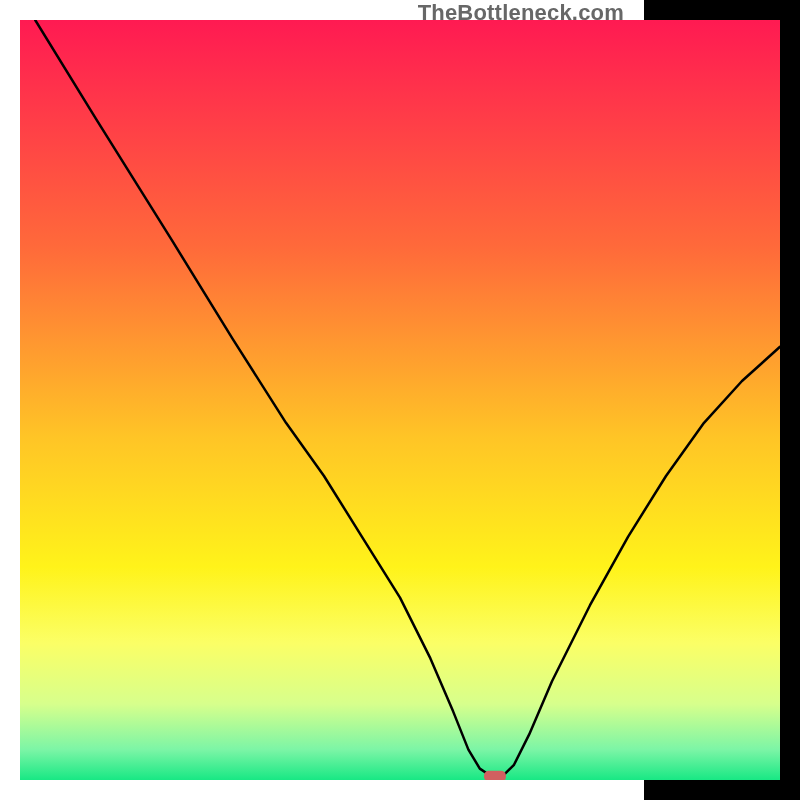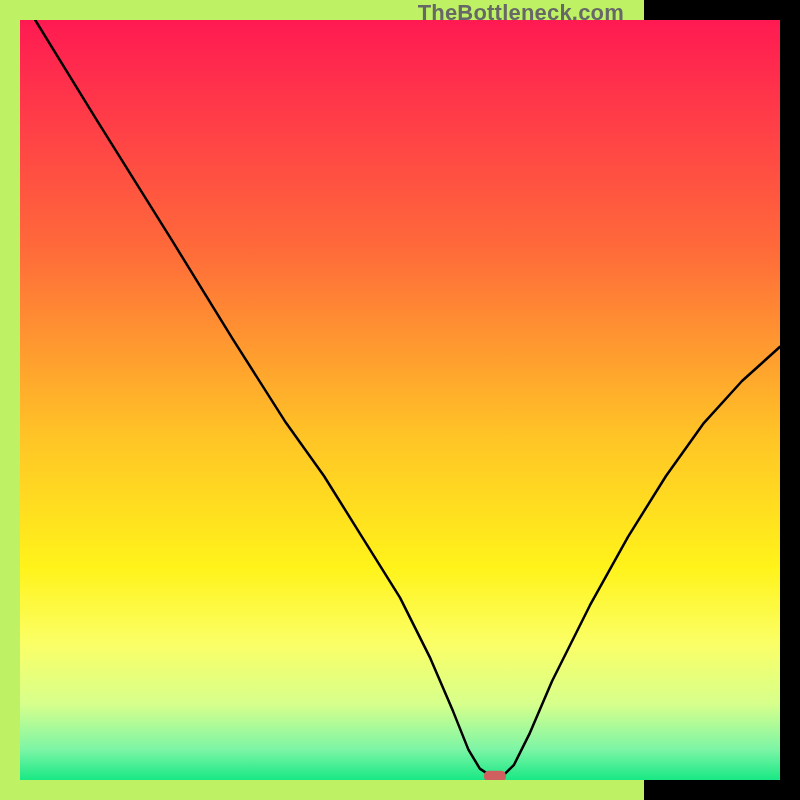--- a/index.html
+++ b/index.html
@@ -7,21 +7,21 @@
     padding: 0;
     width: 800px;
     height: 800px;
     background: #000;
     overflow: hidden;
   }
   .frame {
     position: relative;
     width: 644px;
     height: 800px;
-    background: #bef264;
+    background: #ffffff;
   }
   .plot {
     position: absolute;
     left: 20px;
     top: 20px;
     width: 760px;
     height: 760px;
   }
   .watermark {
     position: absolute;

